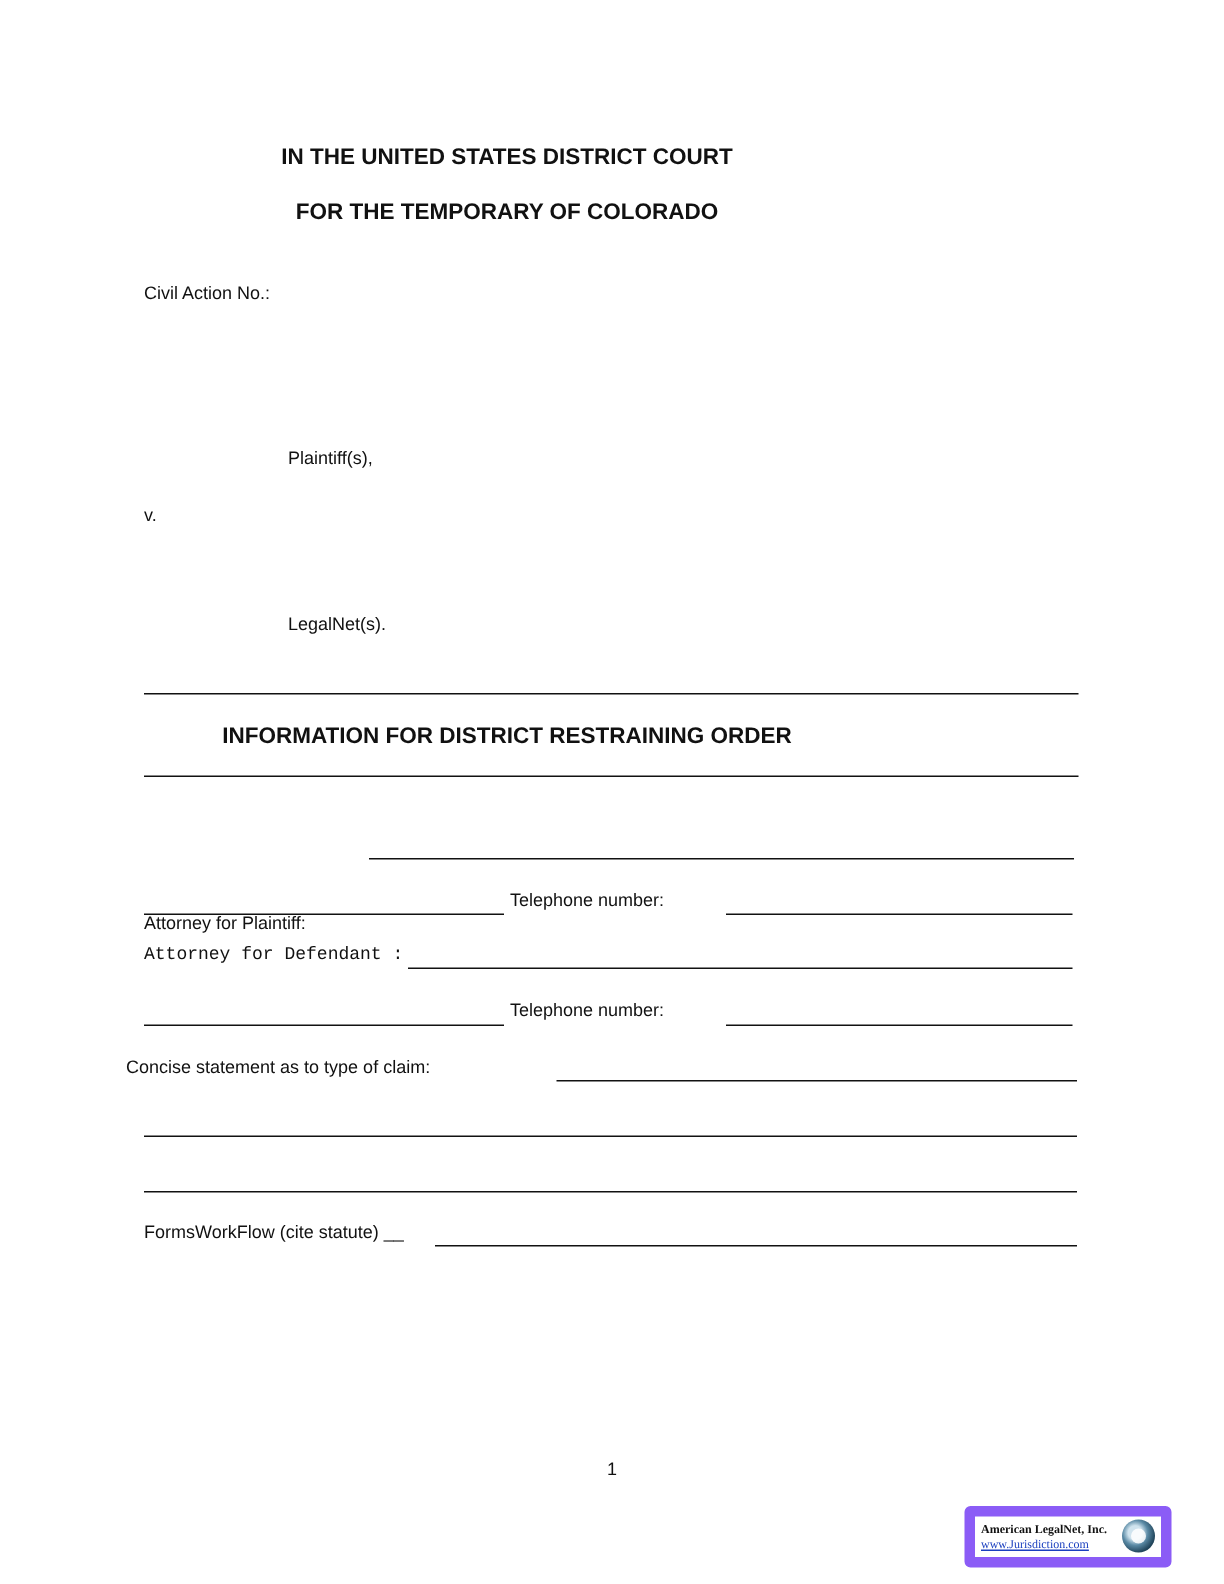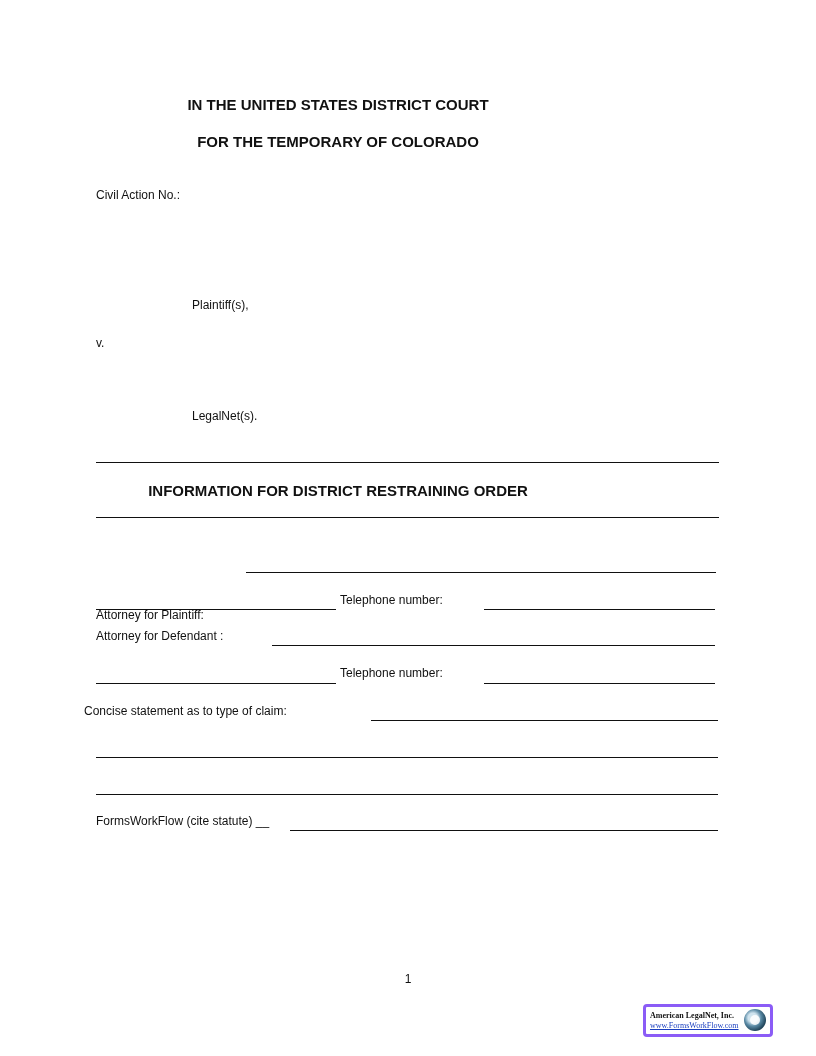--- a/index.html
+++ b/index.html
@@ -3,21 +3,21 @@
   <meta charset="utf-8">
   <style>
     html, body { margin: 0; padding: 0; background: #ffffff; }
     body { width: 816px; height: 1056px; position: relative; overflow: hidden;
            font-family: "Liberation Sans", sans-serif; color: #111; }
     .abs { position: absolute; }
     .title { font-weight: bold; font-size: 15px; text-align: center; width: 676px; left: 0; }
     .txt { font-size: 12px; white-space: nowrap; }
     .rule { position: absolute; height: 0; border-top: 1px solid #111; }
     .line { position: absolute; height: 0; border-top: 1px solid #111; }
-    .logo { left: 643px; top: 1004px; width: 124px; height: 27px; border: 3px solid #8b5cf6;
+    .logo { left: 643px; top: 1004px; width: 124px; height: 27px; border: 7px solid #8b5cf6;
             border-radius: 4px; background: #fff; }
     .logo .name { position: absolute; left: 4px; top: 4px; font-family: "Liberation Serif", serif;
                   font-size: 8px; font-weight: bold; color: #111; }
     .logo .url { position: absolute; left: 4px; top: 14px; font-family: "Liberation Serif", serif;
                  font-size: 8px; color: #1a3fbf; text-decoration: underline; }
     .logo .globe { position: absolute; right: 4px; top: 2px; width: 22px; height: 22px; border-radius: 50%;
                    background: radial-gradient(circle at 40% 40%, #cfe3ee 0 25%, #5a8aa5 45%, #23485e 70%, #0e2330 100%); }
     .logo .globe::after { content: ""; position: absolute; left: 6px; top: 6px; width: 10px; height: 10px;
                           border-radius: 50%; background: #fff; opacity: 0.85; }
   </style>
@@ -39,36 +39,36 @@
   <div class="abs title" style="top:482px;">INFORMATION FOR DISTRICT RESTRAINING ORDER</div>
   <div class="rule" style="left:96px; width:623px; top:517px;"></div>
 
   <div class="abs txt" style="left:96px; top:584px;margin-top:24px;">Attorney for Plaintiff:</div>
   <div class="line" style="left:246px; width:470px; top:572px;"></div>
 
   <div class="line" style="left:96px; width:240px; top:609px;"></div>
   <div class="abs txt" style="left:340px; top:593px;">Telephone number:</div>
   <div class="line" style="left:484px; width:231px; top:609px;"></div>
 
-  <div class="abs txt" style="left:96px; top:629px;">Attorney for Defendant :</div>
+  <div class="abs txt" style="left:96px; top:629px;font-family:Liberation Mono, monospace;">Attorney for Defendant :</div>
   <div class="line" style="left:272px; width:443px; top:645px;"></div>
 
   <div class="line" style="left:96px; width:240px; top:683px;"></div>
   <div class="abs txt" style="left:340px; top:666px;">Telephone number:</div>
   <div class="line" style="left:484px; width:231px; top:683px;"></div>
 
   <div class="abs txt" style="left:84px; top:704px;">Concise statement as to type of claim:</div>
   <div class="line" style="left:371px; width:347px; top:720px;"></div>
   <div class="line" style="left:96px; width:622px; top:757px;"></div>
   <div class="line" style="left:96px; width:622px; top:794px;"></div>
 
   <div class="abs txt" style="left:96px; top:814px;">FormsWorkFlow (cite statute) __</div>
   <div class="line" style="left:290px; width:428px; top:830px;"></div>
 
   <div class="abs txt" style="left:0; width:816px; text-align:center; top:972px;">1</div>
 
   <div class="abs logo">
     <span class="name">American LegalNet, Inc.</span>
-    <span class="url">www.FormsWorkFlow.com</span>
+    <span class="url">www.Jurisdiction.com</span>
     <span class="globe"></span>
   </div>
 
 </div>
 
 </body></html>

